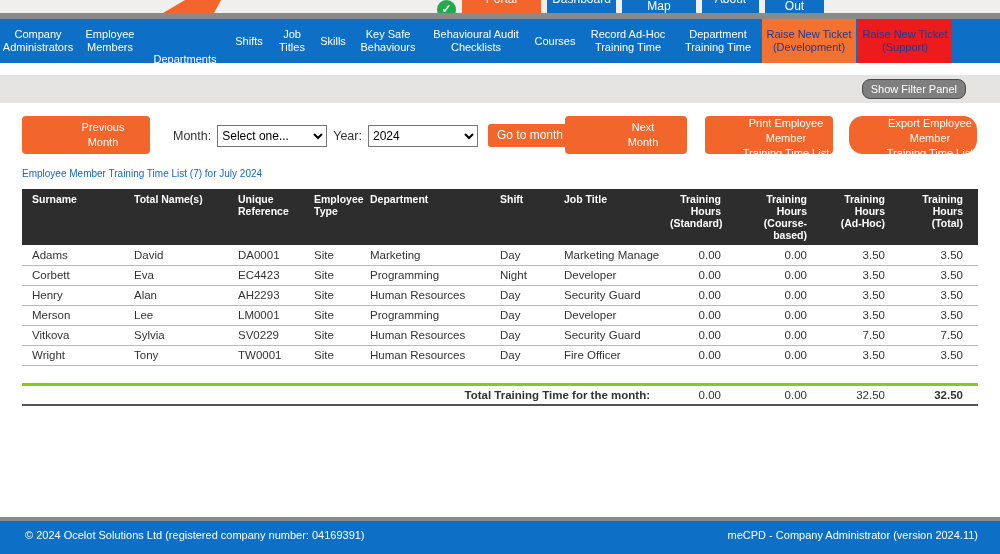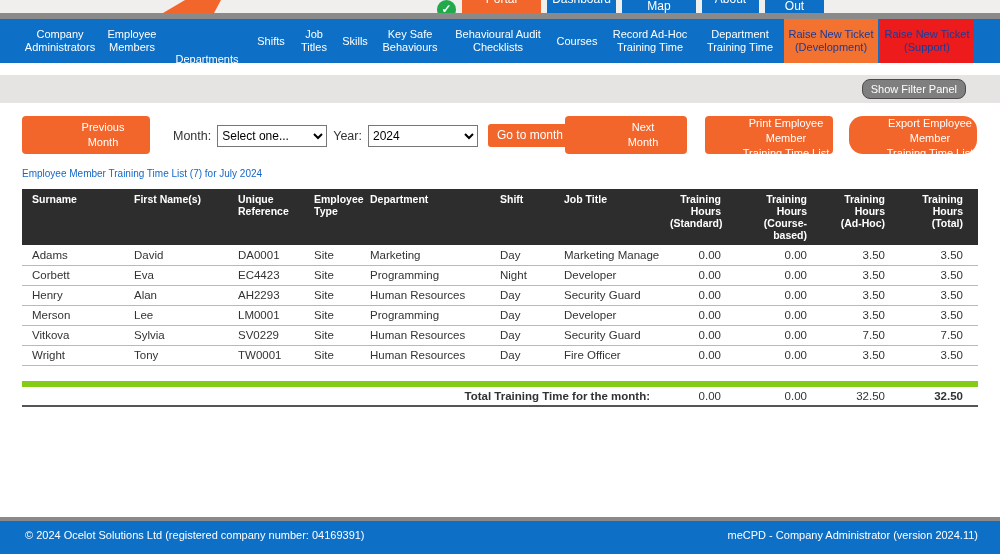--- a/index.html
+++ b/index.html
@@ -63,21 +63,20 @@
   .top-btn.w-out  { width: 59px; }
 
   .gray-divider { height: 6px; background: #8a8a8a; }
 
   
   .mainnav {
     height: 44px;
     background: #0d6fc5;
     display: flex;
     align-items: center;
-    padding-left: 22px;
     gap: 2px;
   }
   .nav-item {
     color: #fff;
     font-size: 11px;
     line-height: 13px;
     text-align: center;
     display: flex;
     align-items: center;
     justify-content: center;
@@ -203,21 +202,21 @@
     height: 20px;
     white-space: nowrap;
     overflow: hidden;
   }
   table.tt td.num { text-align: right; padding-right: 15px; }
   table.tt tr.spacer-row td {
     border-bottom: none;
     height: 19px;
   }
   table.tt tr.total-row td {
-    border-top: 6px solid #84cc16;
+    border-top: 3px solid #84cc16;
     border-bottom: 2px solid #555;
     font-size: 11.5px;
   }
   table.tt td.total-label {
     text-align: right;
     font-weight: bold;
     padding-right: 10px;
   }
   table.tt tr.total-row td.grand { font-weight: bold; }
 
@@ -349,21 +348,21 @@
       <col style="width:64px">
       <col style="width:106px">
       <col style="width:76px">
     <col style="width:86px">
       <col style="width:78px">
       <col style="width:78px">
   </colgroup>
   <thead>
     <tr id="header-row">
         <th>Surname</th>
-        <th>First Name(s)</th>
+        <th>Total Name(s)</th>
         <th>Unique<br>Reference</th>
         <th>Employee<br>Type</th>
         <th>Department</th>
         <th>Shift</th>
         <th>Job Title</th>
         <th class="num">Training Hours<br>(Standard)</th>
         <th class="num">Training Hours<br>(Course-based)</th>
         <th class="num">Training Hours<br>(Ad-Hoc)</th>
         <th class="num">Training Hours<br>(Total)</th>
       </tr>

